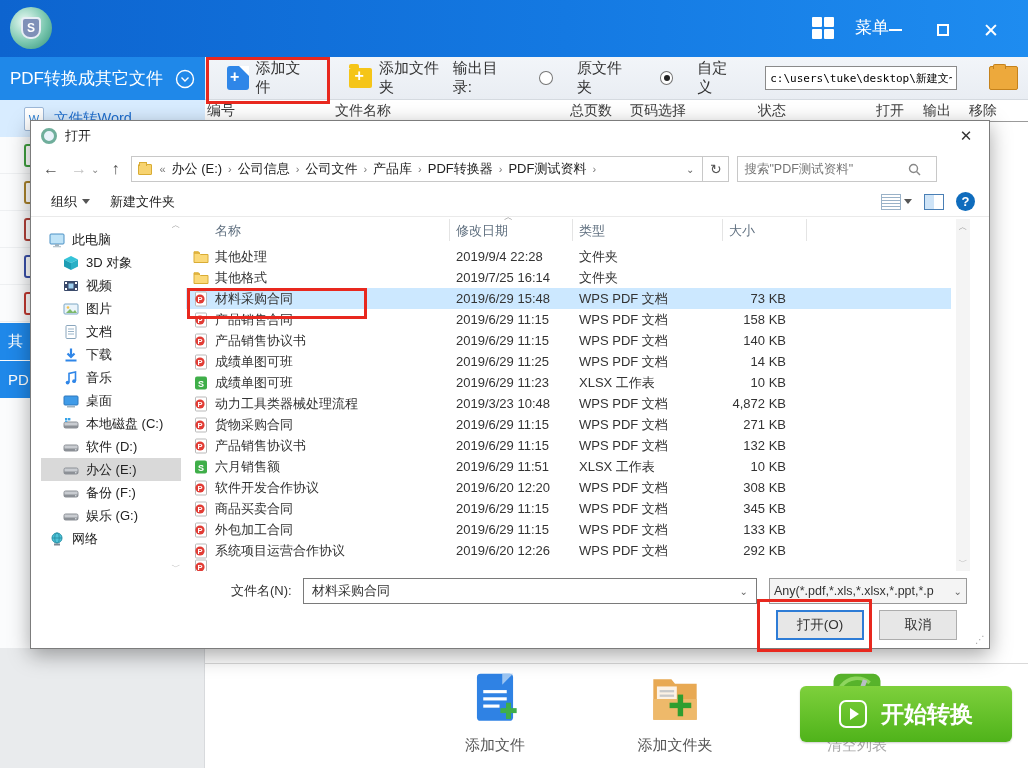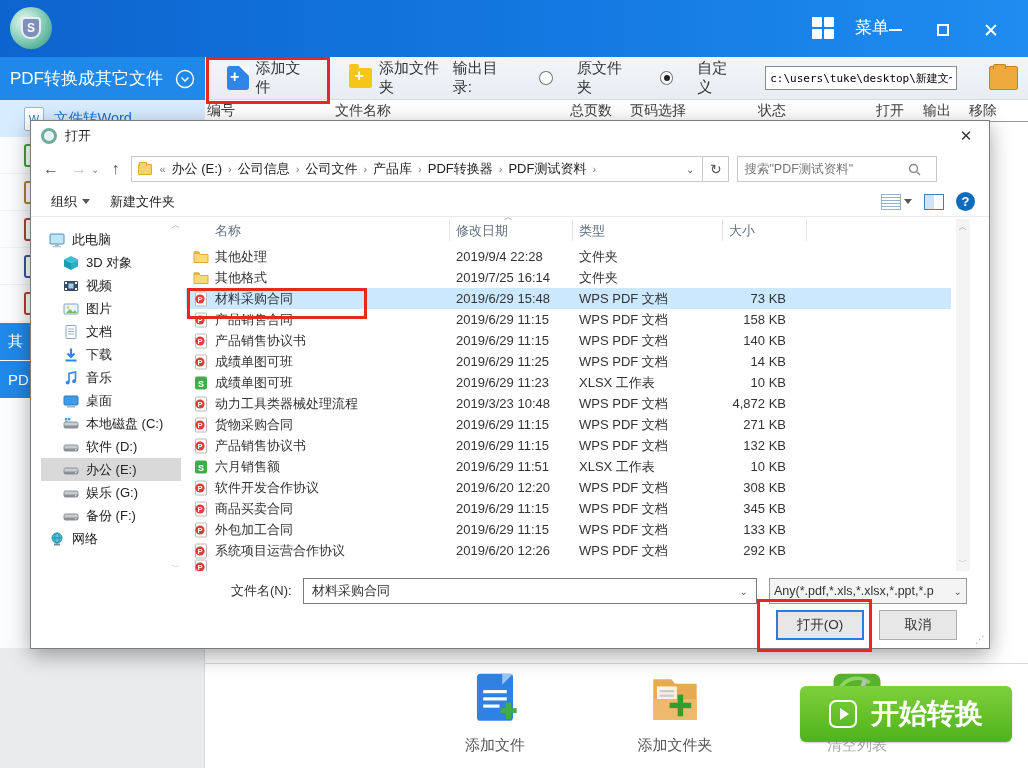--- a/index.html
+++ b/index.html
@@ -70,21 +70,21 @@
   #mode-strip { left:205px; top:634px; width:823px; height:29px; background:#fff; overflow:hidden; }
   #mode-inner { position:absolute; left:145px; top:-12px; display:flex; gap:26px; align-items:center;
     color:#1f6fd0; font-size:16px; font-weight:bold; }
   .mradio { width:15px; height:15px; border:2px solid #1f6fd0; border-radius:50%; display:inline-block; }
   #footer { left:205px; top:663px; width:823px; height:105px; background:#fff; border-top:1px solid #d9d9d9; }
   .action { position:absolute; width:120px; text-align:center; cursor:pointer; }
   .action .lbl { margin-top:8px; font-size:15px; color:#555; }
   .action .lbl.dim { color:#a8a8a8; }
   #start-btn { left:595px; top:22px; width:212px; height:56px; border-radius:6px;
     background:linear-gradient(#7ed03c,#4fb31a); display:flex; align-items:center; justify-content:center; gap:14px;
-    color:#fff; font-size:28px; font-weight:bold; cursor:pointer; box-shadow:0 1px 2px rgba(0,0,0,.2); }
+    color:#fff; font-size:23px; font-weight:bold; cursor:pointer; box-shadow:0 1px 2px rgba(0,0,0,.2); }
   .playbox { width:28px; height:28px; border:2px solid #fff; border-radius:7px; display:flex; align-items:center; justify-content:center; }
   .playbox i { width:0; height:0; border-left:9px solid #fff; border-top:6px solid transparent; border-bottom:6px solid transparent; margin-left:2px; }
 
   
   #dialog { left:30px; top:120px; width:960px; height:529px; background:#fff; border:1px solid #7c7c7c;
     box-shadow:0 6px 20px rgba(0,0,0,.35); font-size:13px; }
   #dlg-title { position:absolute; left:0; top:0; width:958px; height:30px; background:#fff;
     display:flex; align-items:center; padding-left:10px; gap:8px; font-size:13px; color:#222; }
   .dlg-ico { width:16px; height:16px; border-radius:50%; border:3px solid #6fae9b; background:#e8f2fa; }
   #dlg-close { position:absolute; right:0; top:0; width:46px; height:30px; display:flex; align-items:center; justify-content:center;
@@ -491,31 +491,31 @@
           <span>办公 (E:)</span>
         </div>
         <div class="tree-item ind">
           <span>
             <svg width="16" height="16" viewBox="0 0 16 16">
               <rect x="1" y="6" width="14" height="6" rx="1.5" fill="#c9ccd1" stroke="#8c9096"></rect>
               <rect x="1" y="9.5" width="14" height="2.5" fill="#8c9096"></rect>
               <circle cx="12.8" cy="10.7" r=".8" fill="#dfe3e8"></circle>
             </svg>
           </span>
-          <span>娱乐 (G:)</span>
+          <span>备份 (F:)</span>
         </div>
         <div class="tree-item ind">
           <span>
             <svg width="16" height="16" viewBox="0 0 16 16">
               <rect x="1" y="6" width="14" height="6" rx="1.5" fill="#c9ccd1" stroke="#8c9096"></rect>
               <rect x="1" y="9.5" width="14" height="2.5" fill="#8c9096"></rect>
               <circle cx="12.8" cy="10.7" r=".8" fill="#dfe3e8"></circle>
             </svg>
           </span>
-          <span>备份 (F:)</span>
+          <span>娱乐 (G:)</span>
         </div>
         <div class="tree-item">
           <span>
             <svg width="16" height="16" viewBox="0 0 16 16">
               <circle cx="8" cy="7" r="5" fill="#4fc3d8" stroke="#2a93a8"></circle>
               <line x1="3" y1="7" x2="13" y2="7" stroke="#2a93a8"></line>
               <ellipse cx="8" cy="7" rx="2.2" ry="5" fill="none" stroke="#2a93a8"></ellipse>
               <rect x="5" y="12.5" width="6" height="2" fill="#7b8894"></rect>
             </svg>
           </span>

